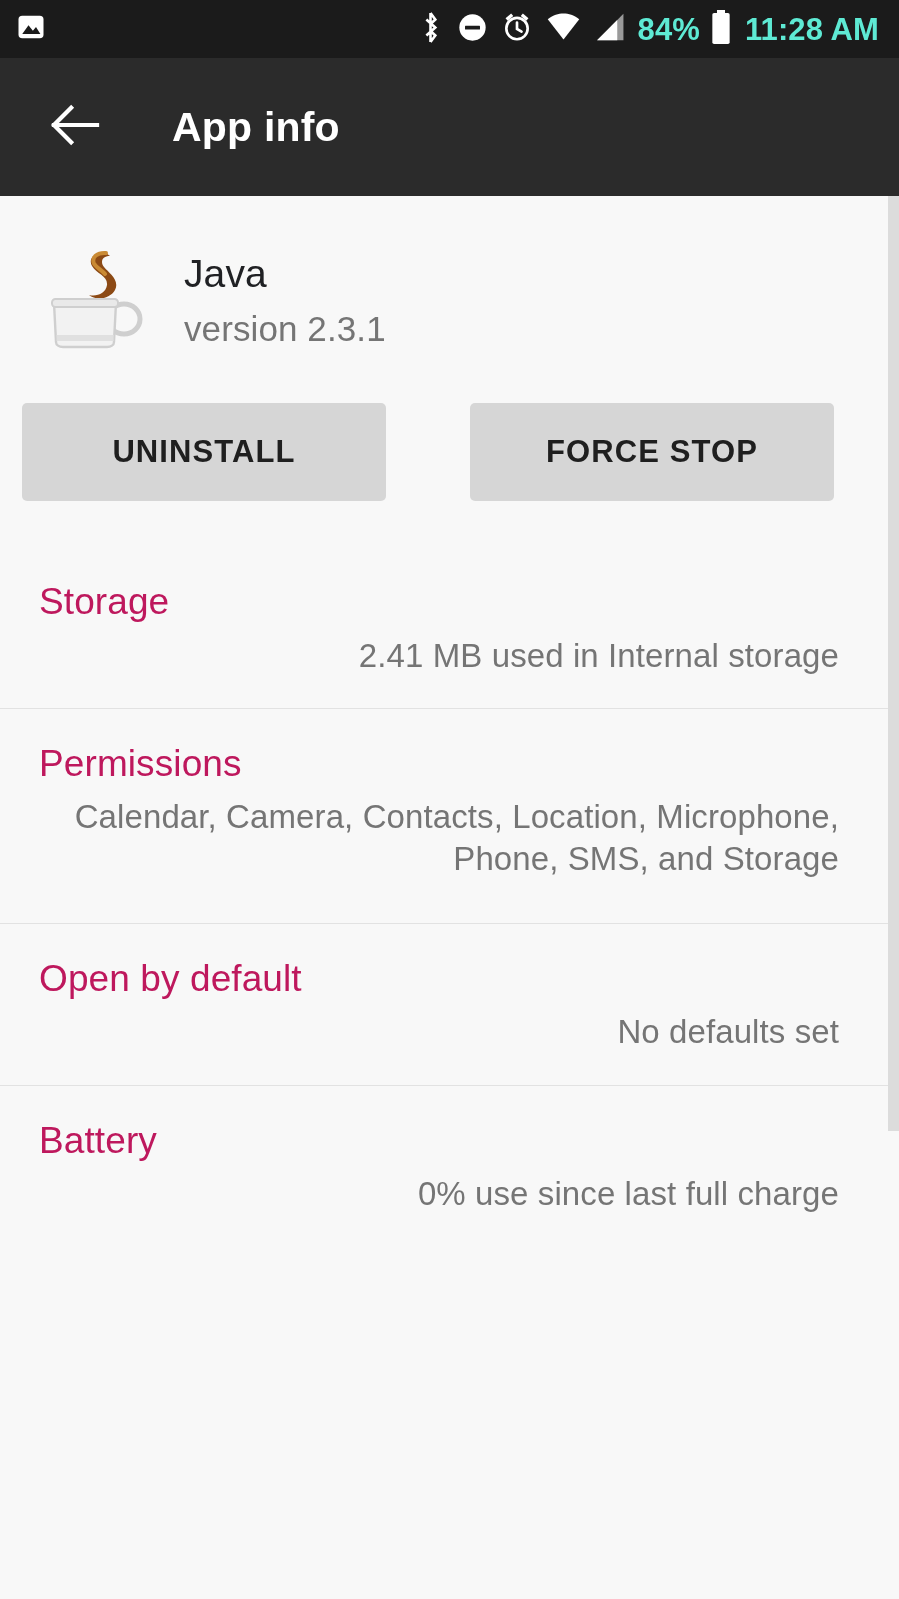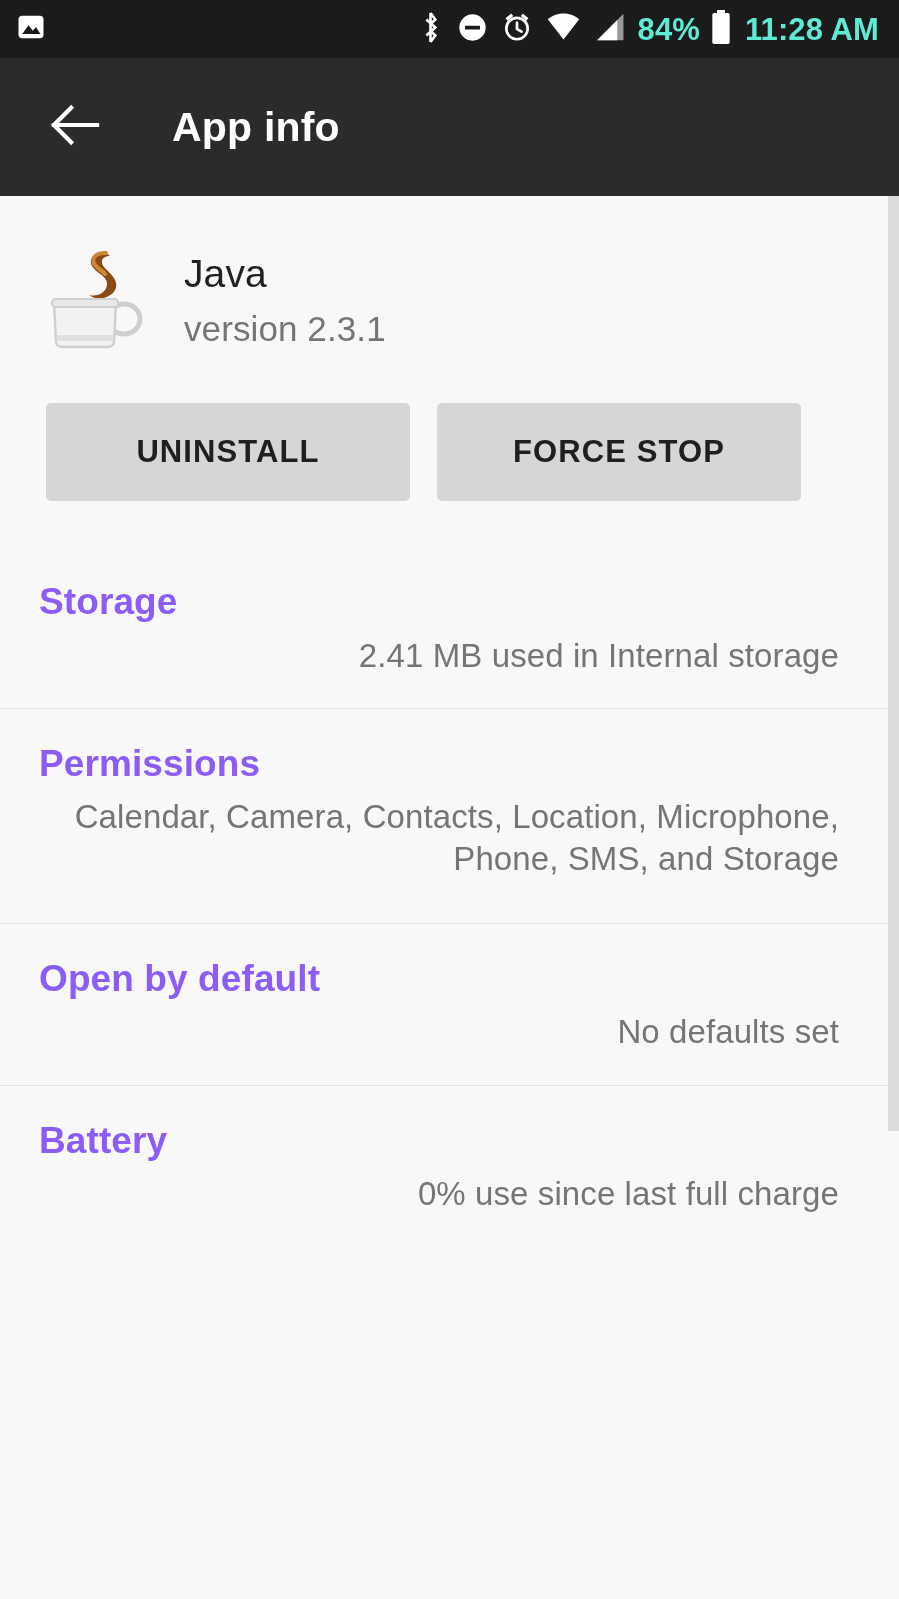--- a/index.html
+++ b/index.html
@@ -53,36 +53,36 @@
   .app-meta { margin-left:40px; padding-top:8px; }
   .app-name {
     font-size:39px; color:#202124; line-height:1.1; letter-spacing:0.1px;
   }
   .app-version {
     font-size:35px; color:#757575; margin-top:14px;
     line-height:1.1; letter-spacing:0.1px;
   }
 
   
-  .actions { display:flex; padding:52px 0 0 46px; gap:27px; }
+  .actions { display:flex; padding:52px 0 0 22px; gap:84px; }
   .action-btn {
     background:#d6d6d6; border:none; border-radius:5px;
     width:364px; height:98px;
     font-family:"Liberation Sans", sans-serif;
     font-size:31px; font-weight:bold; color:#1f1f1f;
     letter-spacing:1.1px; cursor:pointer;
     display:flex; align-items:center; justify-content:center;
   }
 
   
   .list { margin-top:46px; }
   .row { position:relative; padding:34px 46px 32px 39px; cursor:pointer; }
   .row + .row { border-top:1px solid #e2e2e2; }
   .row-title {
-    font-size:37px; color:#8b5cf6; line-height:1.15; letter-spacing:0.1px;font-weight:bold;
+    font-size:37px; color:#be185d; line-height:1.15; letter-spacing:0.1px;
   }
   .row-sub {
     font-size:33px; color:#757575; line-height:1.25;
     letter-spacing:0.1px; margin-top:11px; max-width:800px;text-align:right;
   }
   .row-tall { padding-bottom:44px; }
   .row-notitle-sub { padding-bottom:60px; }
 
   
   .scroll-track {

